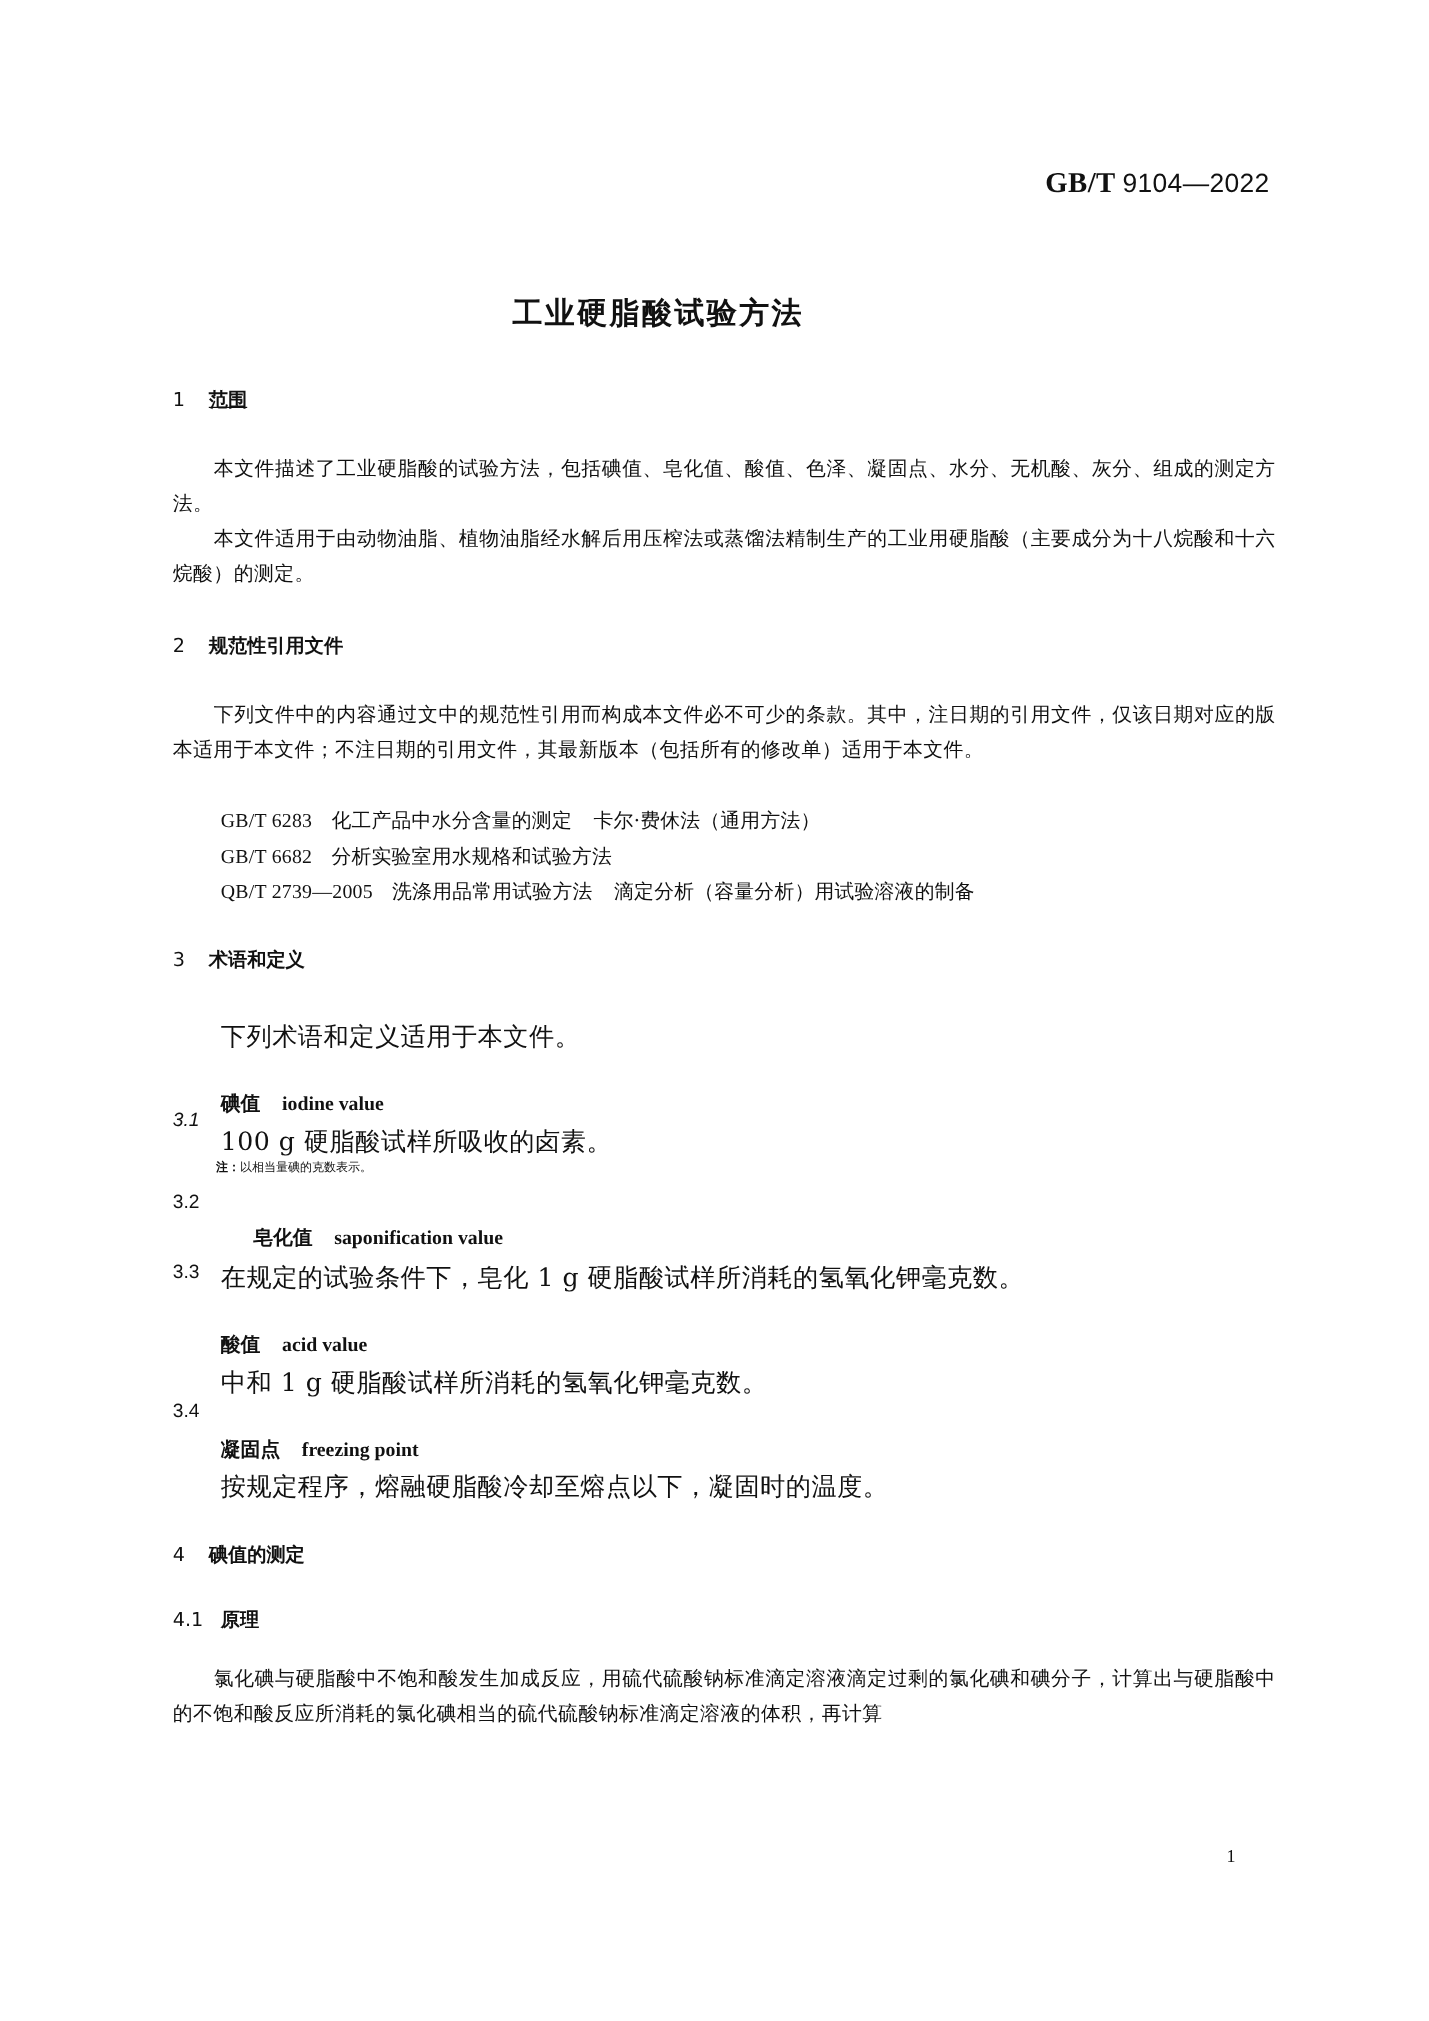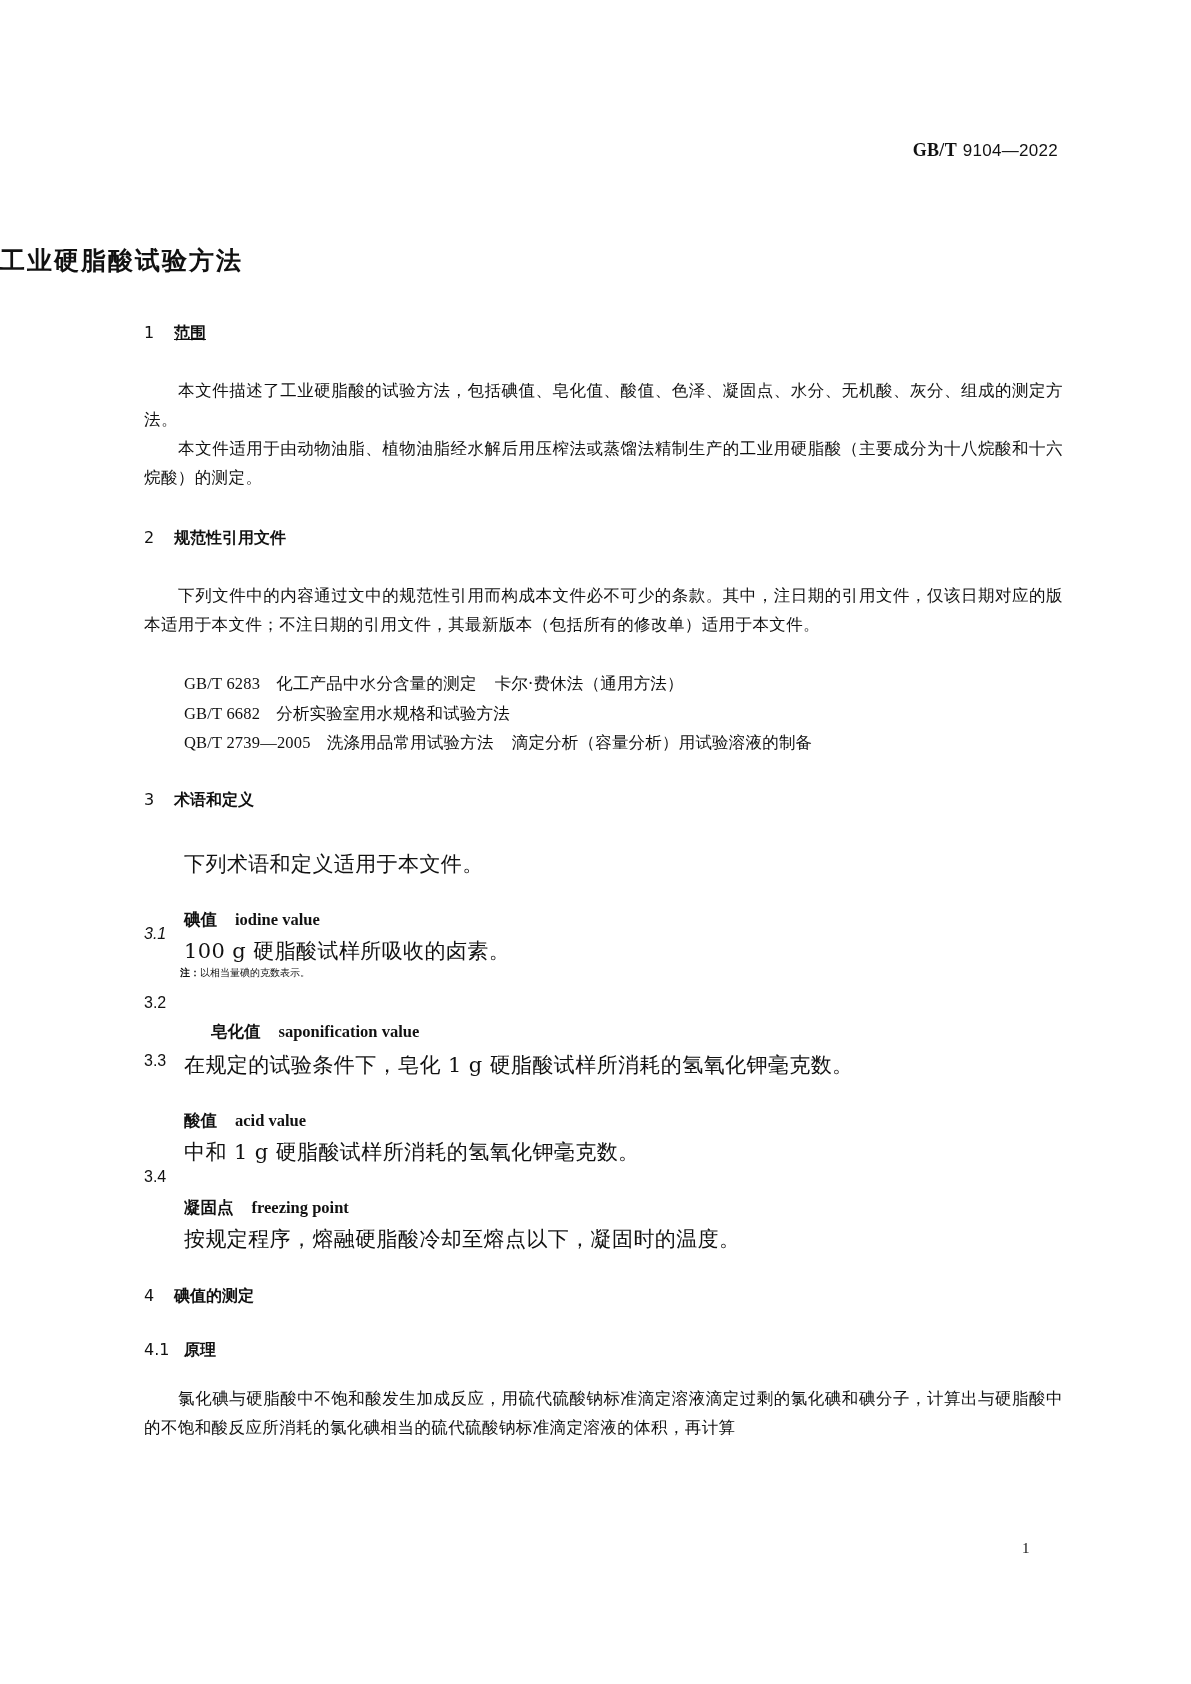--- a/index.html
+++ b/index.html
@@ -18,30 +18,31 @@
     .abs { position: absolute; }
     .std-code {
       right: 133px;
       top: 140px;
       font-size: 17px;
       letter-spacing: 0.3px;
     }
     .std-code .prefix {
       font-family: "Liberation Serif", "DejaVu Serif", serif;
       font-weight: bold;
-      font-size: 18px;
+      font-size: 24px;
     }
     .std-code .num {
       font-family: "Liberation Sans", "DejaVu Sans", sans-serif;
-      font-size: 17px;
+      font-size: 22px;
     }
     .doc-title {
       left: 0;
       width: 1097px;
       top: 244px;
+      text-align: center;
       font-family: "DejaVu Sans", "Liberation Sans", sans-serif;
       font-weight: bold;
       font-size: 25px;
       letter-spacing: 2px;
     }
     .h1 {
       left: 144px;
       font-family: "DejaVu Sans", "Liberation Sans", sans-serif;
       font-weight: bold;
       font-size: 16px;

